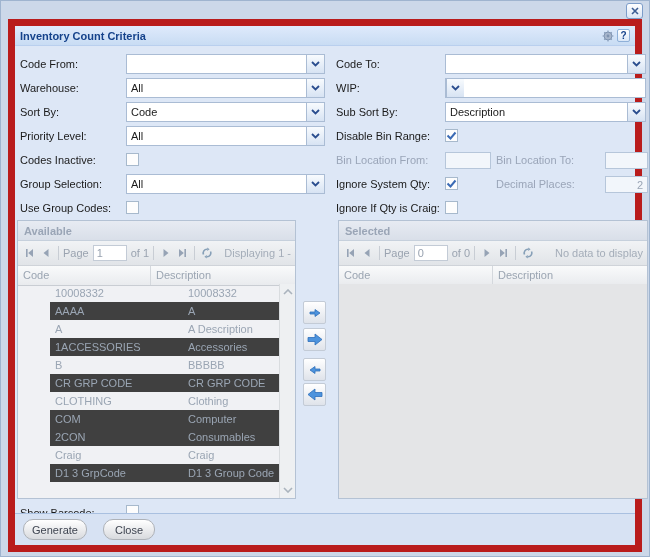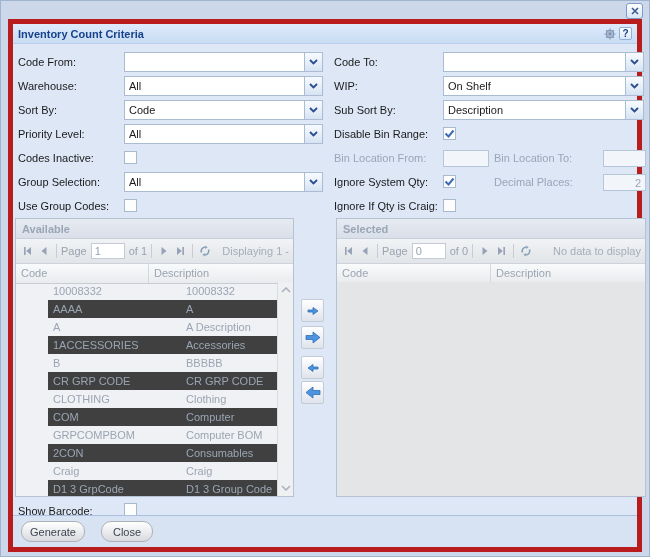--- a/index.html
+++ b/index.html
@@ -1,20 +1,20 @@
 <!DOCTYPE html>
 <html><head>
 <meta charset="utf-8">
 <style>
   html,body{margin:0;padding:0;}
   body{font-family:"Liberation Sans",sans-serif;font-size:11px;color:#1a1a1a;}
   .window{position:relative;width:650px;height:557px;background:#ccd8e9;border:1px solid #9fb4cf;box-sizing:border-box;overflow:hidden;}
   .close-btn{position:absolute;top:2px;right:6px;width:15px;height:14px;border:1px solid #7d9dc9;border-radius:3px;
     background:linear-gradient(#ffffff,#d9e5f5);display:flex;align-items:center;justify-content:center;cursor:pointer;}
-  .panel{position:absolute;left:7px;top:18px;width:634px;height:533px;border:5px solid #b91c1c;background:#dde7f6;box-sizing:border-box;}
+  .panel{position:absolute;left:7px;top:18px;width:634px;height:533px;border:7px solid #b91c1c;background:#dde7f6;box-sizing:border-box;}
   .panel-header{position:absolute;left:0;top:0;right:0;height:20px;background:linear-gradient(#dfeafc,#c8dcf3);
     border-bottom:1px solid #b9cfee;display:flex;align-items:center;padding:0 5px;box-sizing:border-box;}
   .panel-title{color:#15428b;font-weight:bold;}
   .header-tools{margin-left:auto;display:flex;align-items:center;gap:3px;}
   .tool-btn{width:13px;height:13px;display:flex;align-items:center;justify-content:center;cursor:pointer;}
   .help-btn{border:1px solid #8fb0d8;border-radius:2px;background:linear-gradient(#ffffff,#d9e6f7);
     color:#15428b;font-weight:bold;font-size:10px;box-sizing:border-box;}
   .flabel{position:absolute;white-space:nowrap;}
   .flabel.dis{color:#9aa5b8;}
   .combo{position:absolute;height:20px;background:#fff;border:1px solid #aabcd4;box-sizing:border-box;display:flex;cursor:pointer;}
@@ -138,21 +138,20 @@
       <span class="combo-text"></span>
       <span class="combo-trigger">
         <svg width="9" height="6" viewBox="0 0 9 6">
             <path d="M1 1 L4.5 4.5 L8 1" stroke="#2a4d8e" stroke-width="1.8" fill="none"></path>
           </svg>
       </span>
     </div>
 
     <div class="flabel" style="left:321px;top:56px;">WIP:</div>
     <div class="combo" style="left:430px;top:52px;width:201px;">
-      <span class="combo-text">On Shelf</span>
       <span class="combo-trigger">
         <svg width="9" height="6" viewBox="0 0 9 6">
             <path d="M1 1 L4.5 4.5 L8 1" stroke="#2a4d8e" stroke-width="1.8" fill="none"></path>
           </svg>
       </span>
     </div>
 
     <div class="flabel" style="left:321px;top:80px;">Sub Sort By:</div>
     <div class="combo" style="left:430px;top:76px;width:201px;">
       <span class="combo-text">Description</span>
@@ -257,24 +256,20 @@
             <span class="c" style="width:133px;">CR GRP CODE</span>
             <span class="c" style="flex:1;">CR GRP CODE</span>
           </div>
         <div class="grid-row">
             <span class="c" style="width:133px;">CLOTHING</span>
             <span class="c" style="flex:1;">Clothing</span>
           </div>
         <div class="grid-row stripe">
             <span class="c" style="width:133px;">COM</span>
             <span class="c" style="flex:1;">Computer</span>
-          </div>
-        <div class="grid-row">
-            <span class="c" style="width:133px;">GRPCOMPBOM</span>
-            <span class="c" style="flex:1;">Computer BOM</span>
           </div>
         <div class="grid-row stripe">
             <span class="c" style="width:133px;">2CON</span>
             <span class="c" style="flex:1;">Consumables</span>
           </div>
         <div class="grid-row">
             <span class="c" style="width:133px;">Craig</span>
             <span class="c" style="flex:1;">Craig</span>
           </div>
         <div class="grid-row stripe">

